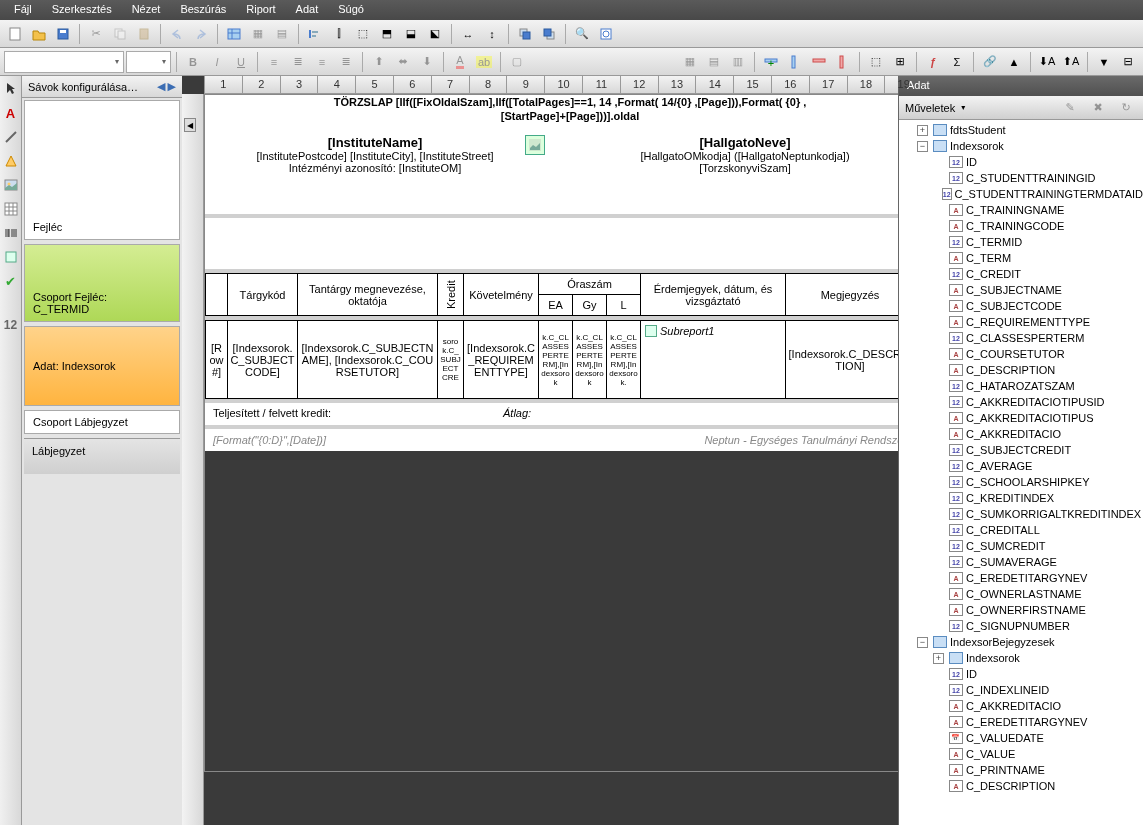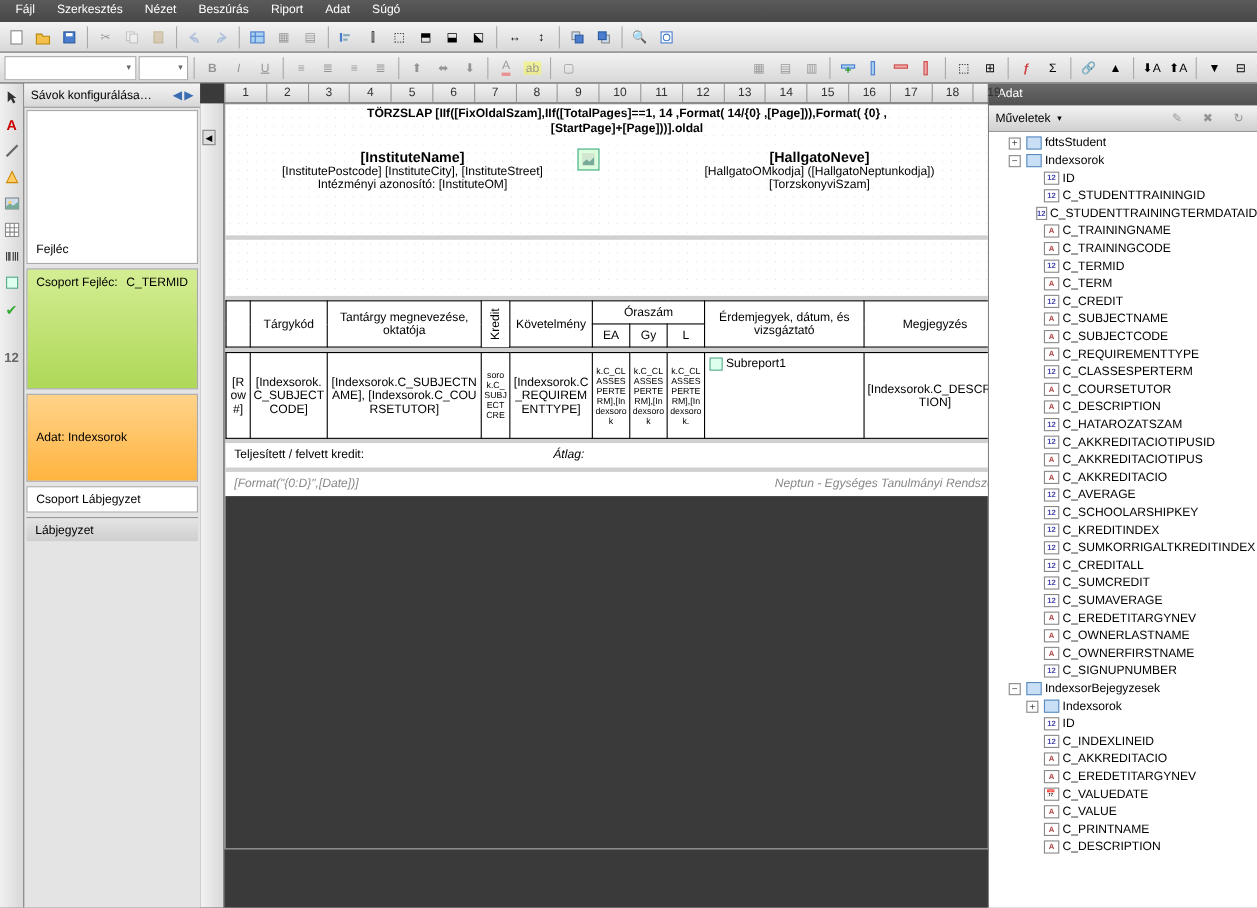--- a/index.html
+++ b/index.html
@@ -22,24 +22,24 @@
 .main { display: flex; height: 779px; }
 .left-tool { width: 22px; background: linear-gradient(to right,#f0f0f0,#d8d8d8); border-right: 1px solid #999; display: flex; flex-direction: column; align-items: center; padding-top: 4px; gap: 6px; }
 .left-tool .lbtn { width: 18px; height: 18px; cursor: pointer; display: flex; align-items: center; justify-content: center; }
 
 .bands-panel { width: 160px; background: #e4e4e4; display: flex; flex-direction: column; }
 .bands-title { background: linear-gradient(#f3f3f3,#d8d8d8); height: 22px; border-bottom: 1px solid #999; display: flex; align-items: center; padding: 0 6px; gap: 4px; }
 .bands-title .arr-btns { margin-left: auto; display: flex; gap: 2px; color: #3b6db3; font-size: 9px;}
 .bands-content { flex: 1; display: flex; flex-direction: column; }
 .band { border: 1px solid #aaa; margin: 2px; padding: 6px 8px; font-size: 11px; }
 .band.header { background: #fff; height: 140px; display:flex; align-items:flex-end;}
-.band.group-header { background: linear-gradient(#d4ed93,#aed857); height: 110px; display:flex; flex-direction:row; justify-content:space-between;}
+.band.group-header { background: linear-gradient(#d4ed93,#aed857); height: 78px; display:flex; flex-direction:column; justify-content:flex-end;}
 .band.data { background: linear-gradient(#ffd38a,#ffb43f); height: 80px; display:flex; align-items:center;}
 .band.group-footer { background: #fff; height: 24px; display:flex; align-items:center;}
-.band.footer { background: linear-gradient(#e4e4e4,#cfcfcf); height: 22px; display:flex; align-items:center; border:none; border-top:1px solid #999;}
+.band.footer { background: linear-gradient(#e4e4e4,#cfcfcf); height: 36px; display:flex; border:none; border-top:1px solid #999;}
 
 .design-area { flex: 1; background: #3a3a3a; display: flex; position: relative; }
 .ruler-h { position: absolute; top: 0; left: 22px; right: 0; height: 18px; background: linear-gradient(#f3f3f3,#d8d8d8); border-bottom: 1px solid #999; display: flex; font-size: 9px; color: #333; }
 .ruler-h .tick { flex: 0 0 37.8px; border-left: 1px solid #999; text-align: center; padding-top: 2px;}
 .ruler-v { position: absolute; top: 18px; left: 0; width: 22px; bottom: 0; background: linear-gradient(to right,#f3f3f3,#d8d8d8); border-right: 1px solid #999; }
 .canvas-wrap { position: absolute; top: 18px; left: 22px; right: 0; bottom: 0; overflow: hidden; }
 .canvas { background: #fff; margin: 0; position: relative; border:1px solid #888;}
 .page-header { background: #fff; position: relative; height: 123px; border-bottom: 4px solid #d0d0d0; background-image: radial-gradient(circle,#ddd 0.5px,transparent 0.5px); background-size: 8px 8px;}
 .page-header .title-row { position:absolute; top:0; left:30px; right:10px; text-align:center; font-weight:bold; font-size:12px; overflow:hidden; white-space:nowrap;}
 .inst-block { position:absolute; top:40px; left:20px; width:300px; text-align:center; font-size:12px;}
@@ -455,21 +455,21 @@
           <tbody>
                 <tr>
             <td>[Row#]</td>
             <td>[Indexsorok.C_SUBJECTCODE]</td>
             <td>[Indexsorok.C_SUBJECTNAME], [Indexsorok.C_COURSETUTOR]</td>
             <td style="font-size:8px;">sorok.C_SUBJECTCRE</td>
             <td>[Indexsorok.C_REQUIREMENTTYPE]</td>
             <td style="font-size:8px;">k.C_CLASSESPERTERM],[Indexsorok</td>
             <td style="font-size:8px;">k.C_CLASSESPERTERM],[Indexsorok</td>
             <td style="font-size:8px;">k.C_CLASSESPERTERM],[Indexsorok.</td>
-            <td style="text-align:left; vertical-align:top; padding:4px;">
+            <td style="text-align:left; vertical-align:top; padding:4px;font-style:italic;">
               <span style="display:inline-flex;align-items:center;gap:3px;">
                 <span style="width:12px;height:12px;background:#dfe;border:1px solid #5a8;display:inline-block;"></span>
                 <span>Subreport1</span>
               </span>
             </td>
             <td>[Indexsorok.C_DESCRIPTION]</td>
           </tr>
         </tbody>
             </table>
         </div>
@@ -600,20 +600,25 @@
           <span>C_AKKREDITACIOTIPUS</span>
         </div>
         <div class="tree-item ind2">
           <span style="width:13px;display:inline-block;"></span>
           <span class="ico ico-str">A</span>
           <span>C_AKKREDITACIO</span>
         </div>
         <div class="tree-item ind2">
           <span style="width:13px;display:inline-block;"></span>
           <span class="ico ico-num">12</span>
+          <span>C_SUBJECTCREDIT</span>
+        </div>
+        <div class="tree-item ind2">
+          <span style="width:13px;display:inline-block;"></span>
+          <span class="ico ico-num">12</span>
           <span>C_AVERAGE</span>
         </div>
         <div class="tree-item ind2">
           <span style="width:13px;display:inline-block;"></span>
           <span class="ico ico-num">12</span>
           <span>C_SCHOOLARSHIPKEY</span>
         </div>
         <div class="tree-item ind2">
           <span style="width:13px;display:inline-block;"></span>
           <span class="ico ico-num">12</span>

